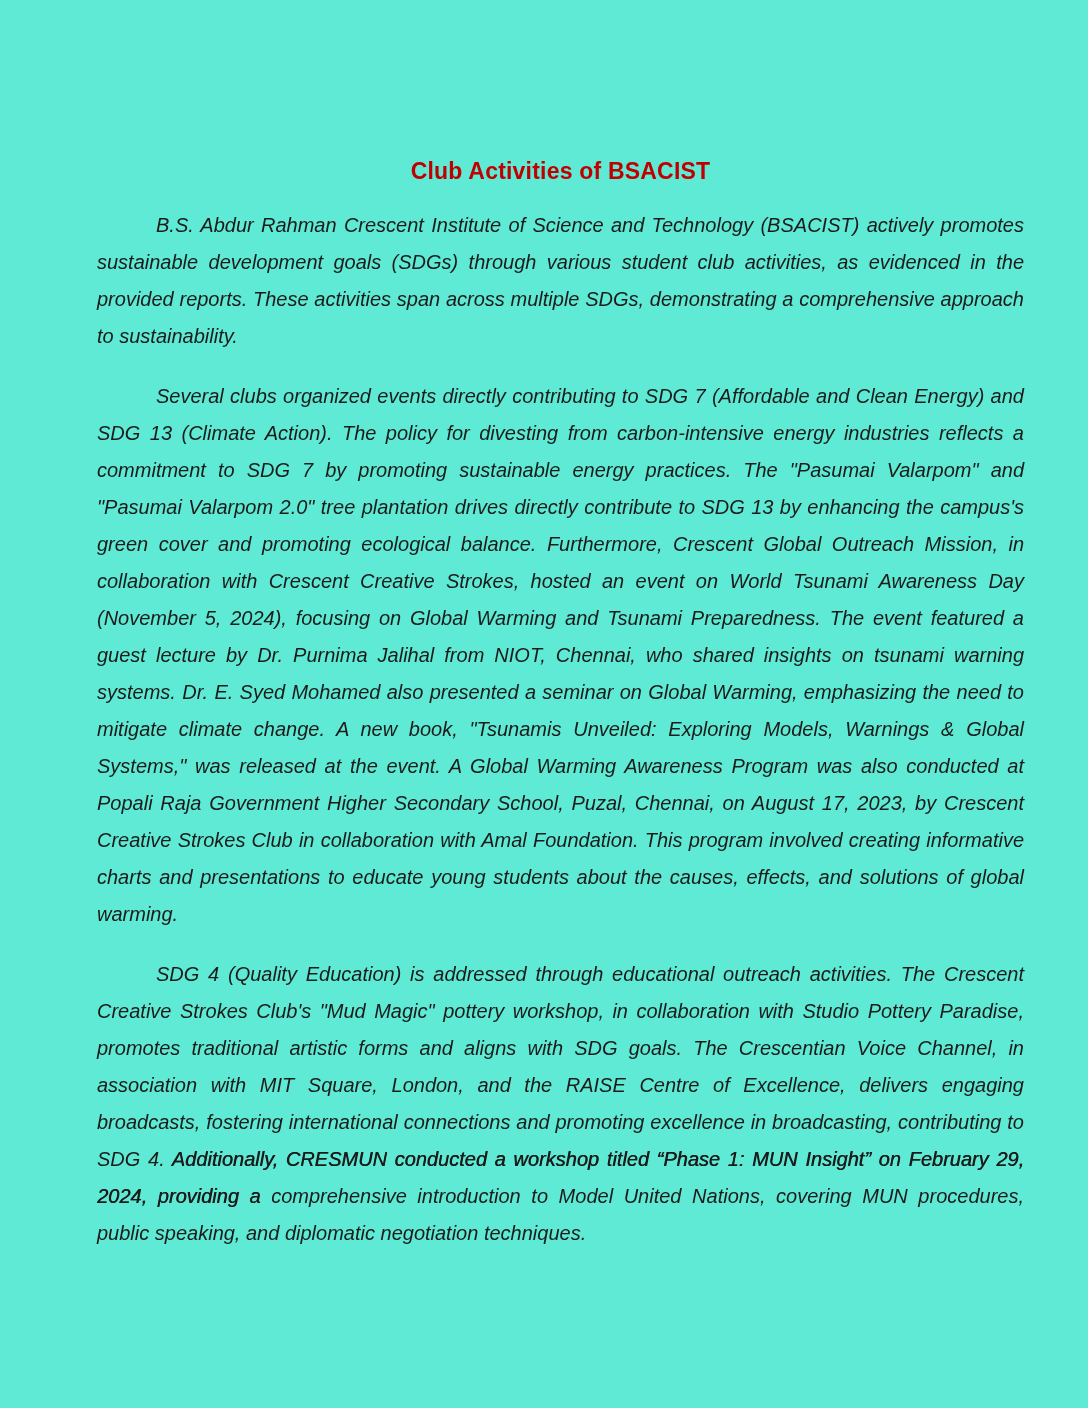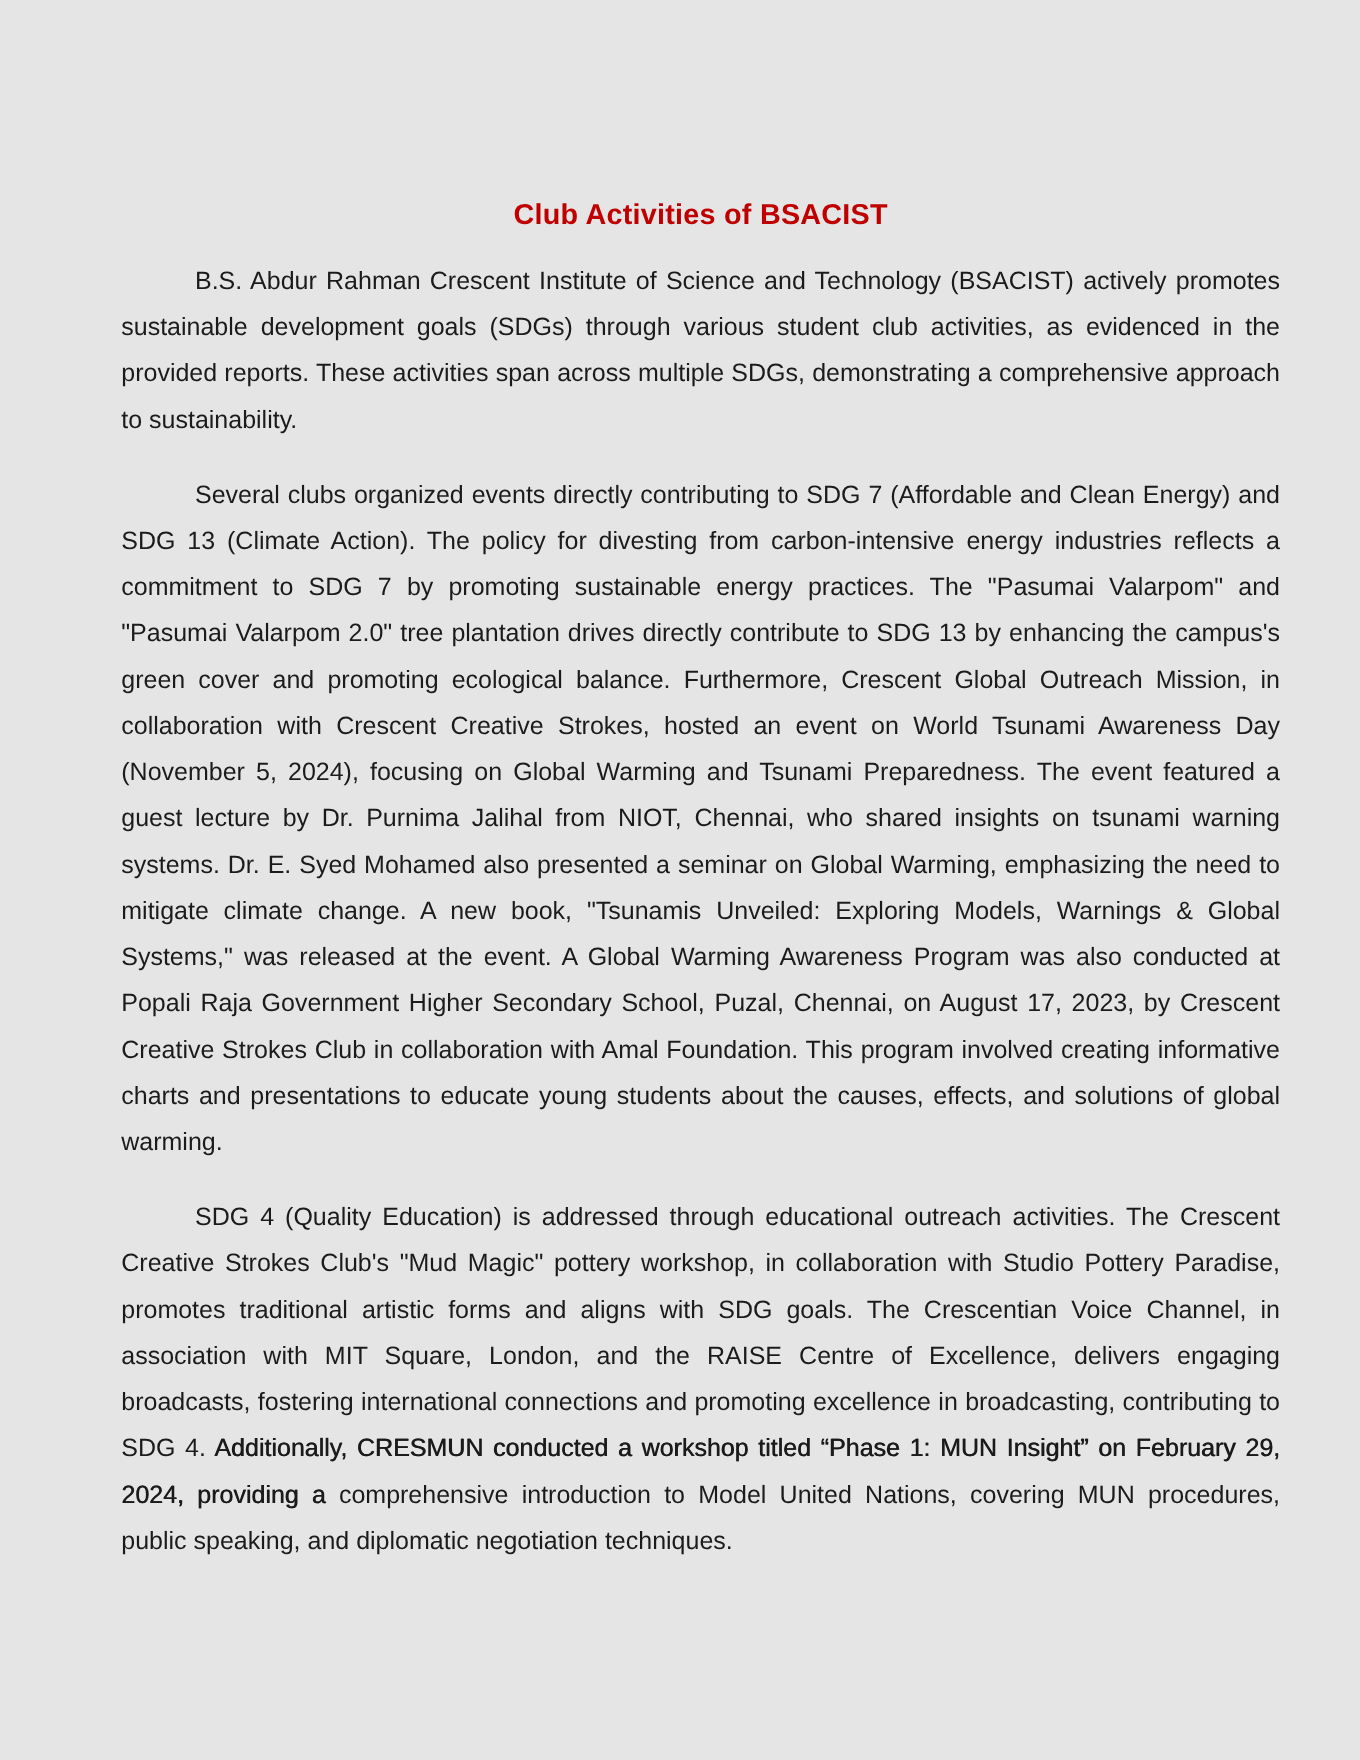--- a/index.html
+++ b/index.html
@@ -4,21 +4,21 @@
 <style>
   html, body {
     margin: 0;
     padding: 0;
     background: #ffffff;
   }
   .page {
     position: relative;
     width: 1088px;
     height: 1408px;
-    background: #e5e5e5;
+    background: #5eead4;
     box-sizing: border-box;
     padding: 156px 64px 0 97px;
     font-family: "Liberation Sans", "DejaVu Sans", sans-serif;
     overflow: hidden;
   }
   .doc-title {
     margin: 0 0 21px 0;
     font-size: 23px;
     line-height: 30px;
     font-weight: bold;
@@ -26,20 +26,21 @@
     color: #c00000;
     letter-spacing: 0.2px;
   }
   .body-para {
     margin: 0;
     font-size: 20px;
     line-height: 37px;
     color: #1b1b1b;
     text-align: justify;
     text-indent: 59px;
+    font-style: italic;
   }
   .body-para + .body-para {
     margin-top: 23px;
   }
   .semibold {
     
     text-shadow: 0.45px 0 0 currentColor;
   }
 </style>
 </head>

